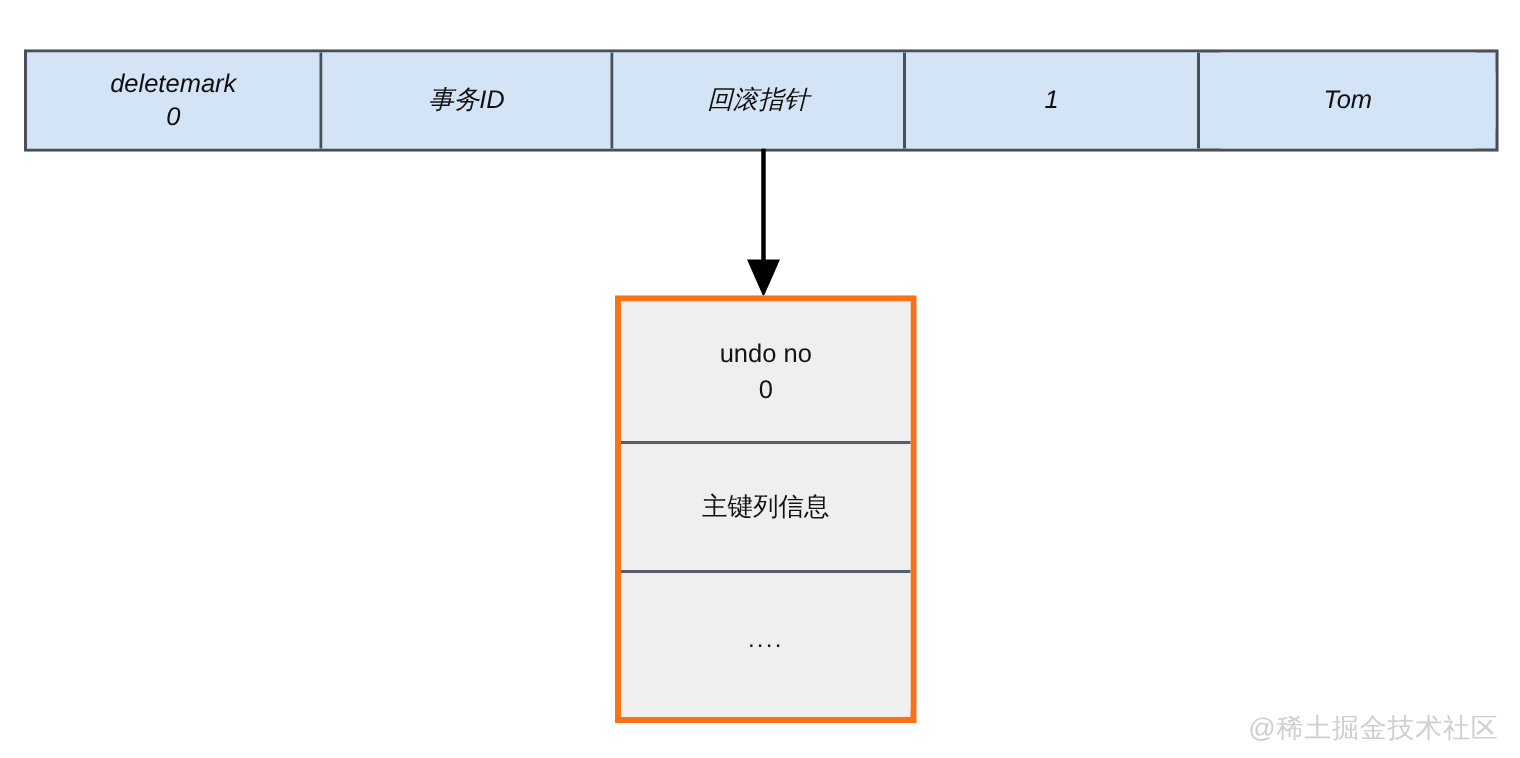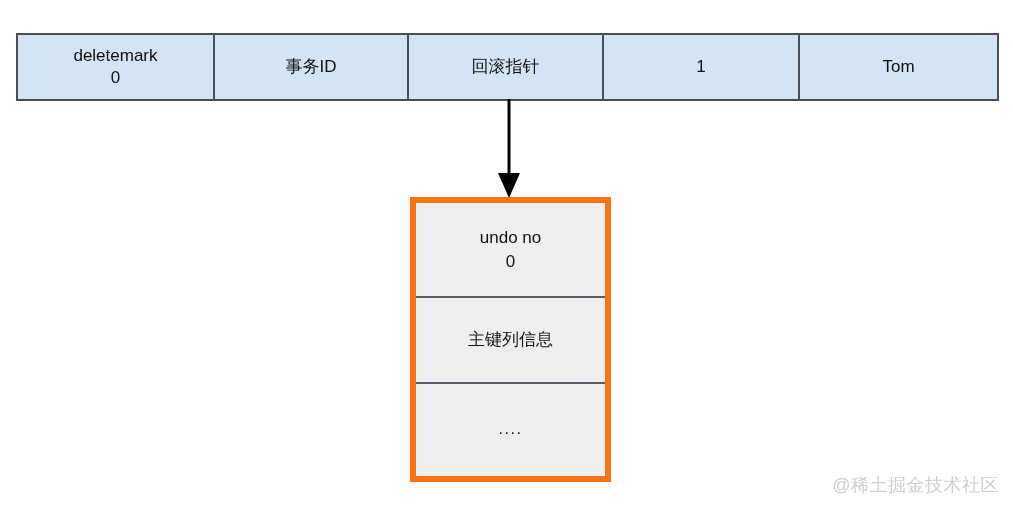--- a/index.html
+++ b/index.html
@@ -23,20 +23,21 @@
   #record-row {
     position: absolute;
     left: 16px;
     top: 33px;
     width: 983px;
     height: 68px;
     display: flex;
     box-sizing: border-box;
     border: 2px solid #4a4f57;
     background: #d4e4f7;
+    font-style: italic;
   }
   .record-cell {
     box-sizing: border-box;
     background: #d4e4f7;
     border-right: 2px solid #4a4f57;
     display: flex;
     flex-direction: column;
     align-items: center;
     justify-content: center;
     color: #0f0f0f;
@@ -63,21 +64,21 @@
   }
 
   
   #undo-log-record {
     position: absolute;
     left: 410px;
     top: 197px;
     width: 201px;
     height: 285px;
     box-sizing: border-box;
-    border: 6px solid #f97316;
+    border: 4px solid #f97316;
     background: #efefef;
   }
   .undo-box {
     box-sizing: border-box;
     background: #efefef;
     border-bottom: 2px solid #5a5f66;
     display: flex;
     flex-direction: column;
     align-items: center;
     justify-content: center;

